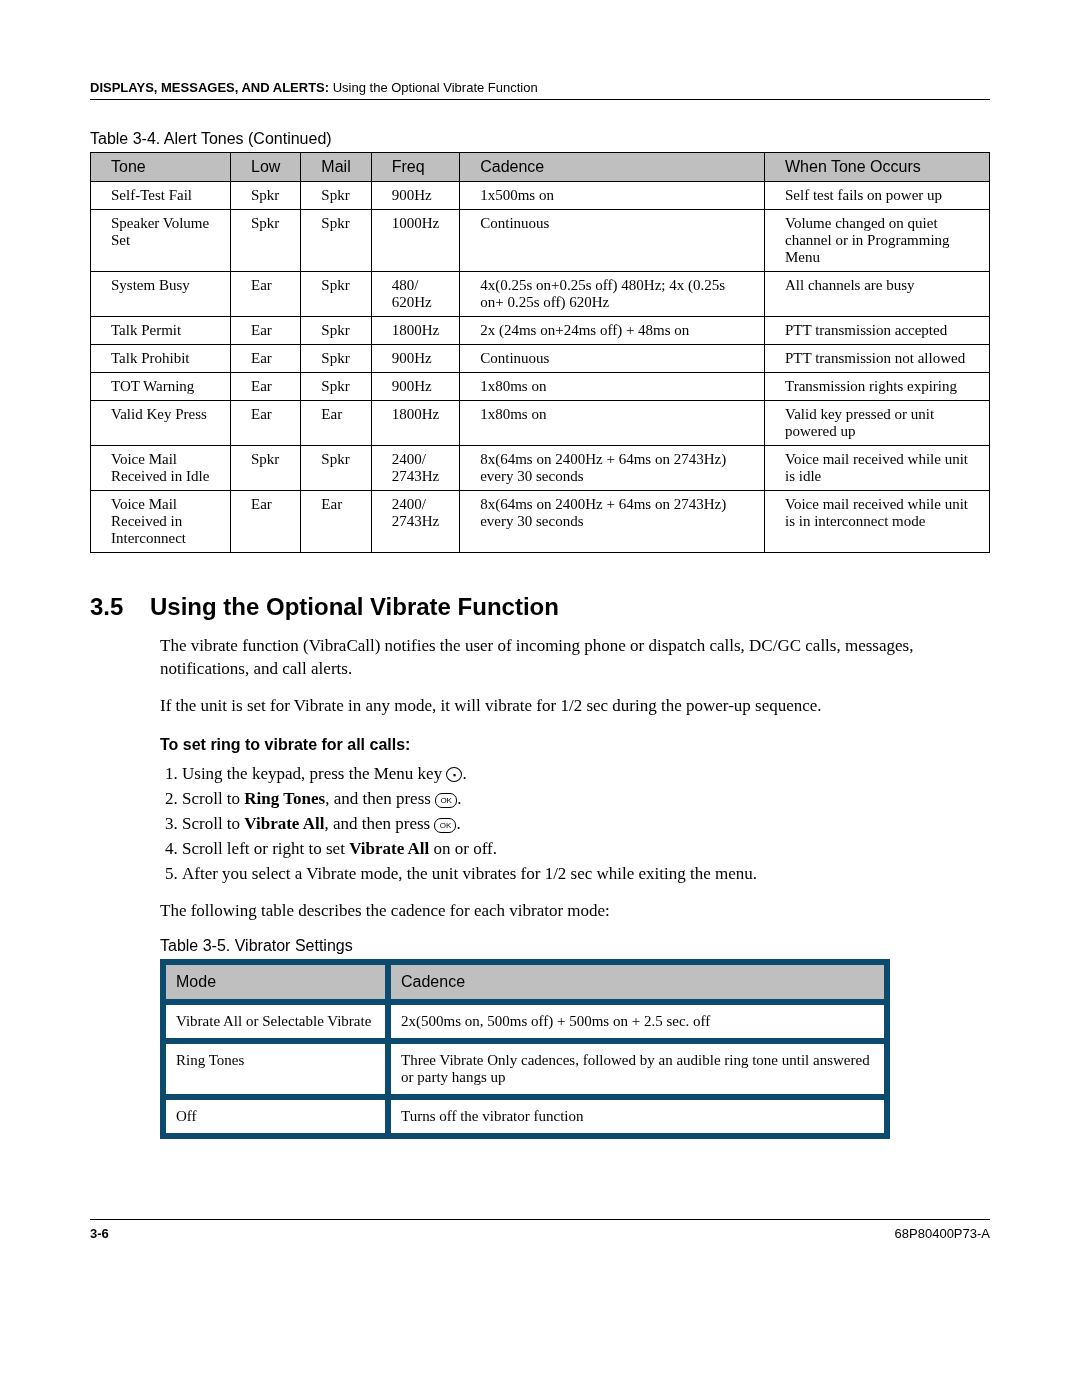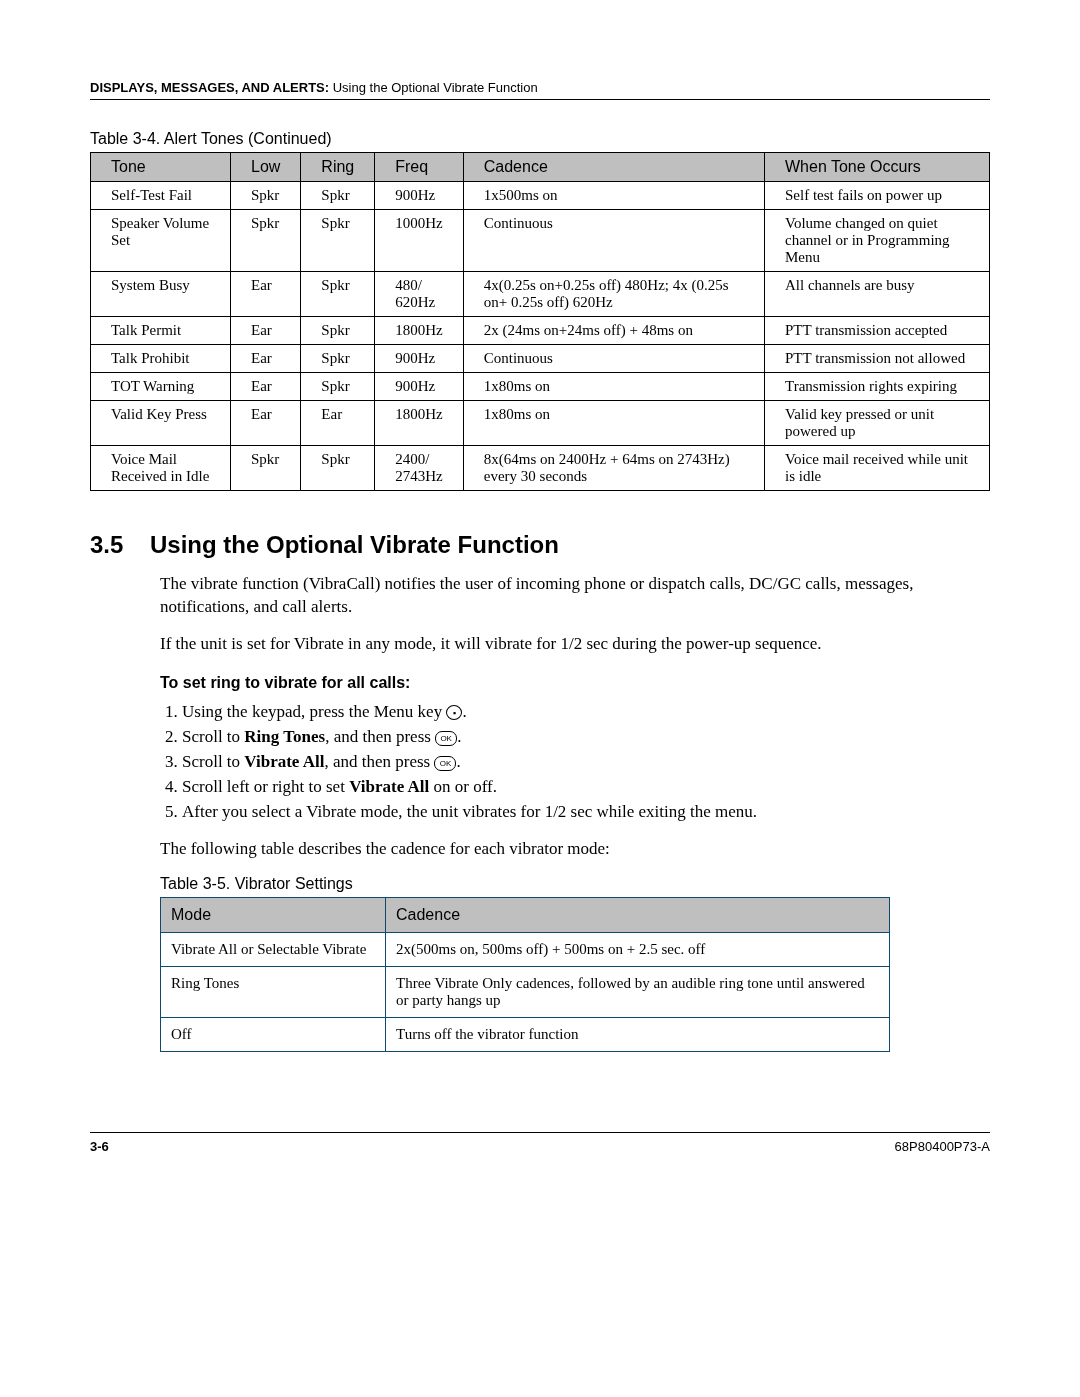--- a/index.html
+++ b/index.html
@@ -94,21 +94,21 @@
     width: 20px;
     height: 12px;
     font-size:8px;
   }
   table.vib {
     border-collapse: collapse;
     width: 730px;
     margin-left: 70px;
   }
   table.vib th, table.vib td {
-    border: 1px solid #0c4a6e;
+    border: 6px solid #0c4a6e;
     padding: 8px 10px;
     vertical-align: top;
     text-align: left;
   }
   table.vib th {
     background: #bfbfbf;
     font-family: Arial, Helvetica, sans-serif;
     font-weight: normal;
     font-size: 16px;
   }
@@ -143,21 +143,21 @@
       <col style="width:60px">
       <col style="width:60px">
       <col style="width:70px">
       <col>
       <col style="width:225px">
   </colgroup>
   <thead>
     <tr>
       <th>Tone</th>
       <th>Low</th>
-      <th>Ring</th>
+      <th>Mail</th>
       <th>Freq</th>
       <th>Cadence</th>
       <th>When Tone Occurs</th>
     </tr>
   </thead>
   <tbody>
     <tr>
         <td>Self-Test Fail</td>
         <td>Spkr</td>
         <td>Spkr</td>
@@ -213,20 +213,28 @@
         <td>1x80ms on</td>
         <td>Valid key pressed or unit powered up</td>
       </tr>
     <tr>
         <td>Voice Mail Received in Idle</td>
         <td>Spkr</td>
         <td>Spkr</td>
         <td>2400/ 2743Hz</td>
         <td>8x(64ms on 2400Hz + 64ms on 2743Hz) every 30 seconds</td>
         <td>Voice mail received while unit is idle</td>
+      </tr>
+    <tr>
+        <td>Voice Mail Received in Interconnect</td>
+        <td>Ear</td>
+        <td>Ear</td>
+        <td>2400/ 2743Hz</td>
+        <td>8x(64ms on 2400Hz + 64ms on 2743Hz) every 30 seconds</td>
+        <td>Voice mail received while unit is in interconnect mode</td>
       </tr>
   </tbody>
 </table>
 
 <h2 class="section">
   <span class="num">3.5</span><span>Using the Optional Vibrate Function</span>
 </h2>
 
 <div class="body-text">
   <p>The vibrate function (VibraCall) notifies the user of incoming phone or dispatch calls, DC/GC calls, messages, notifications, and call alerts.</p>

